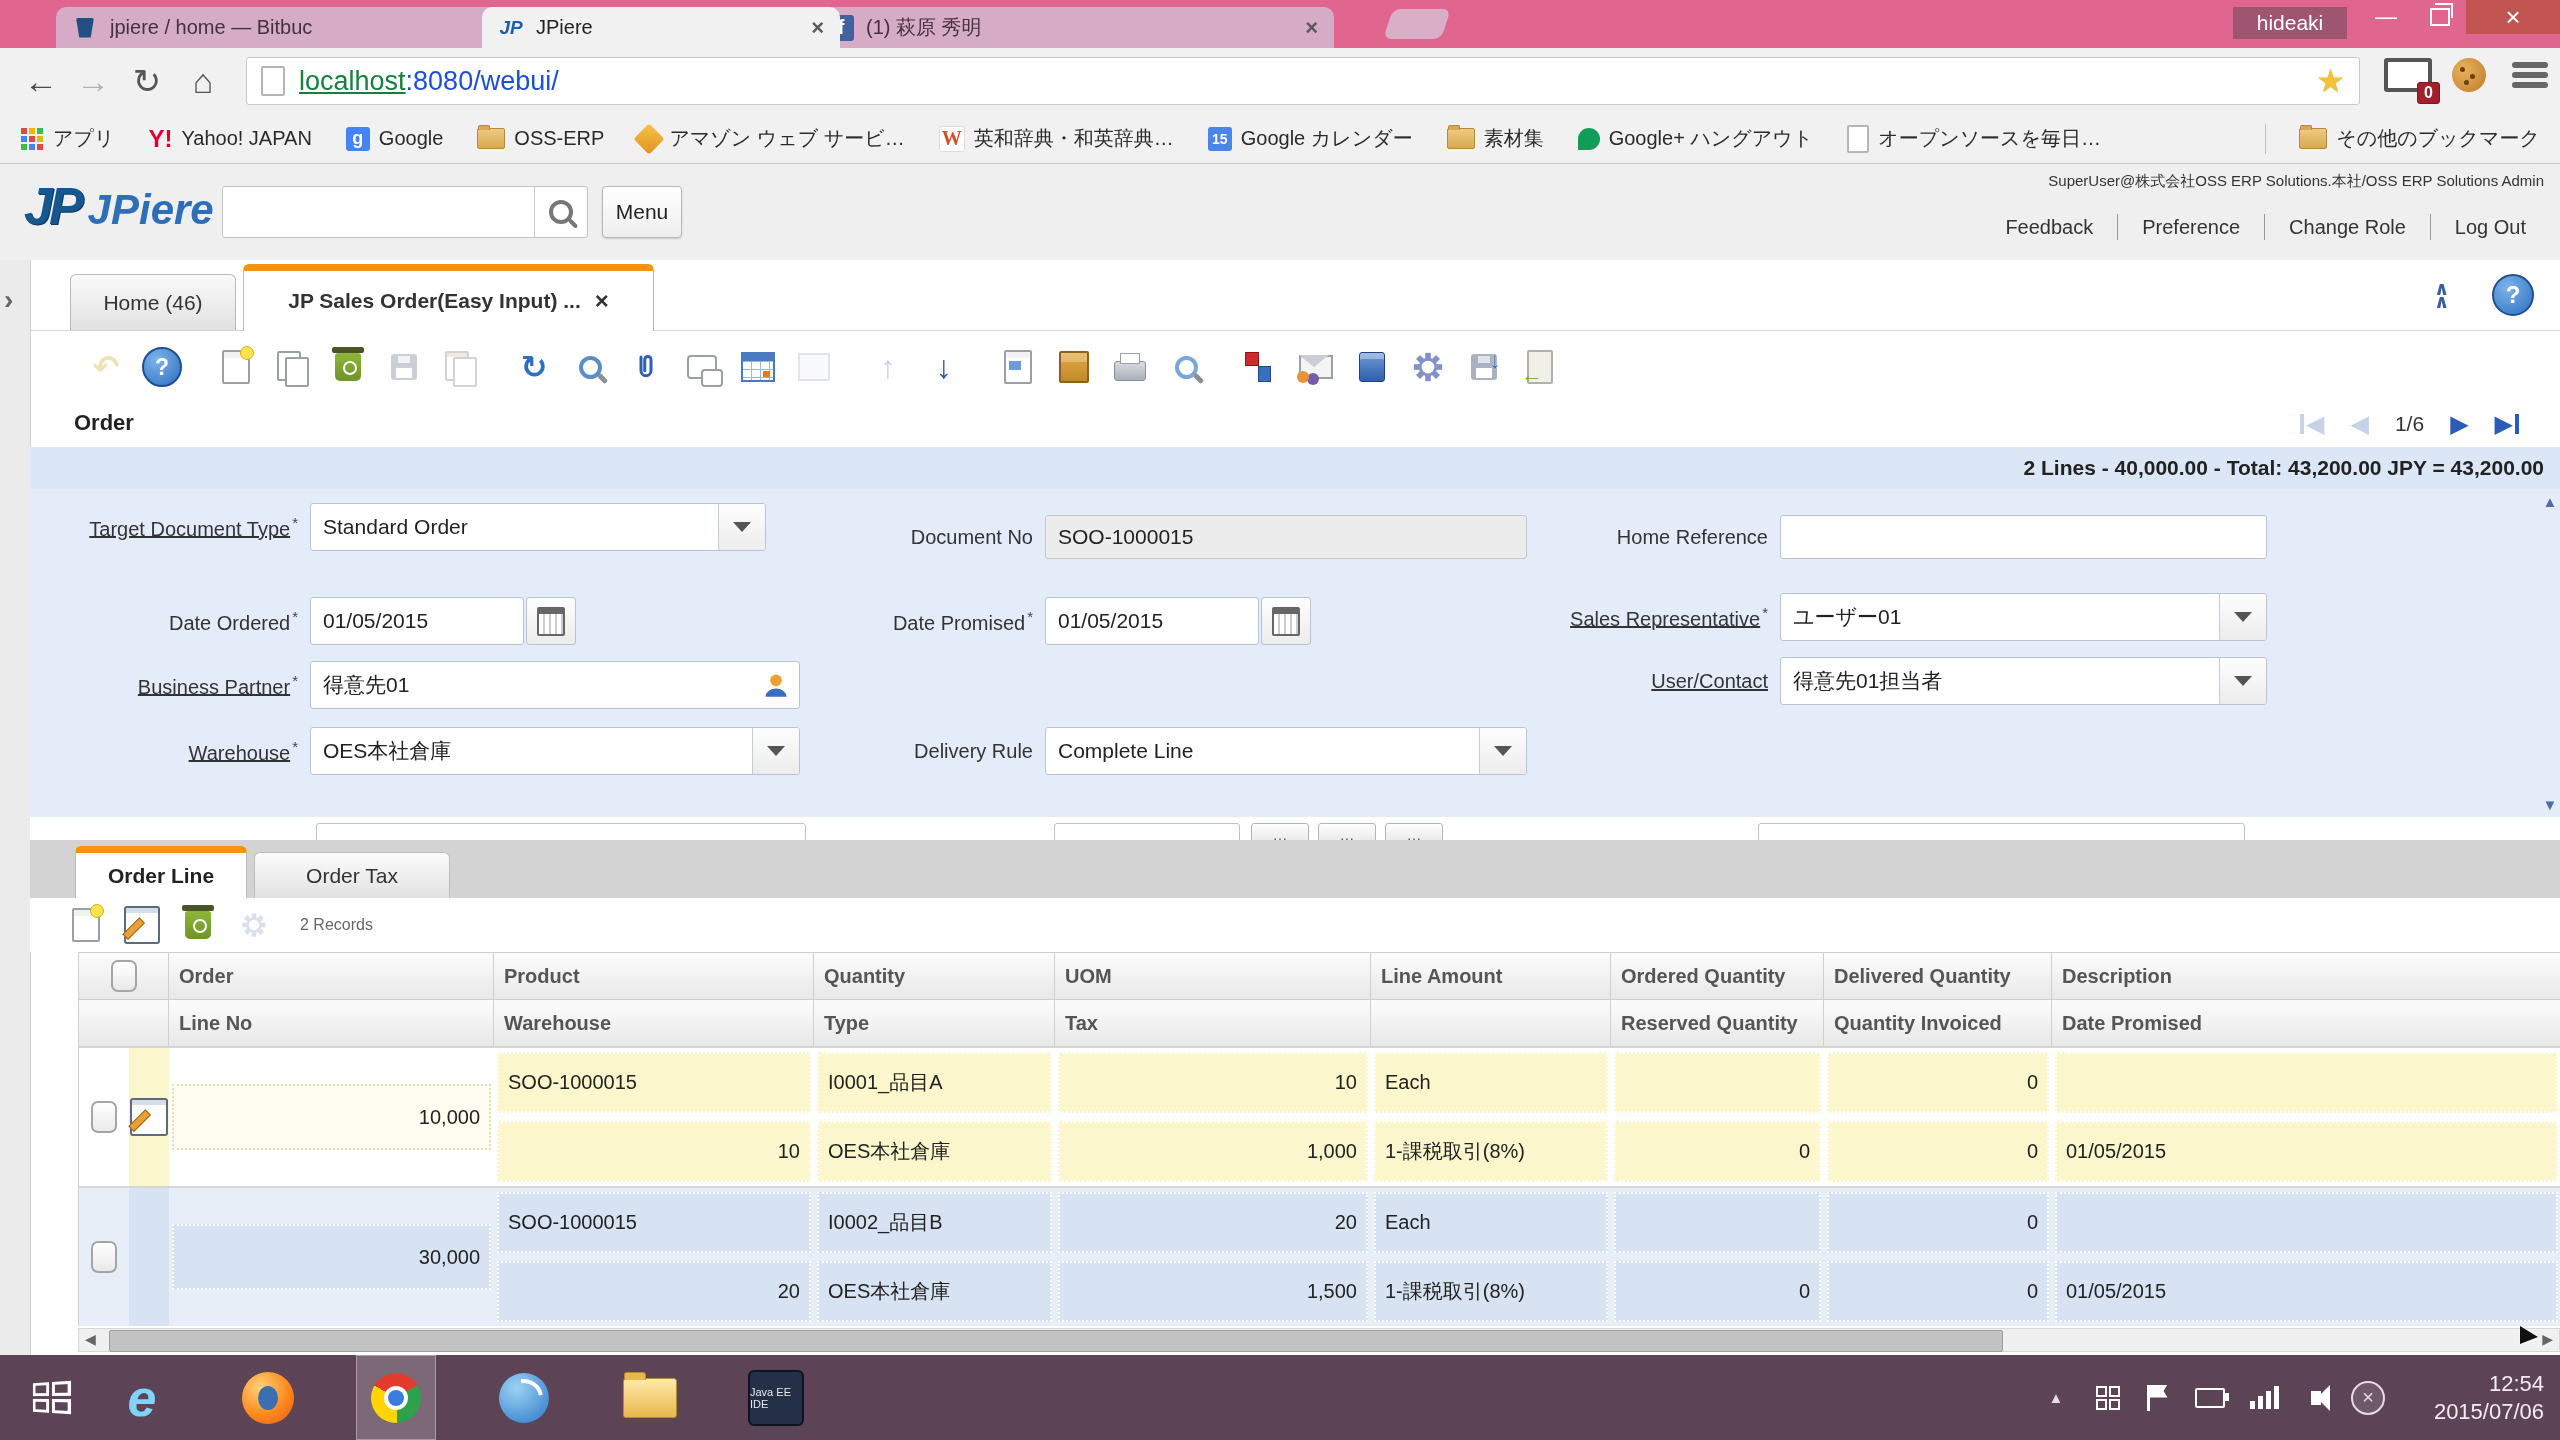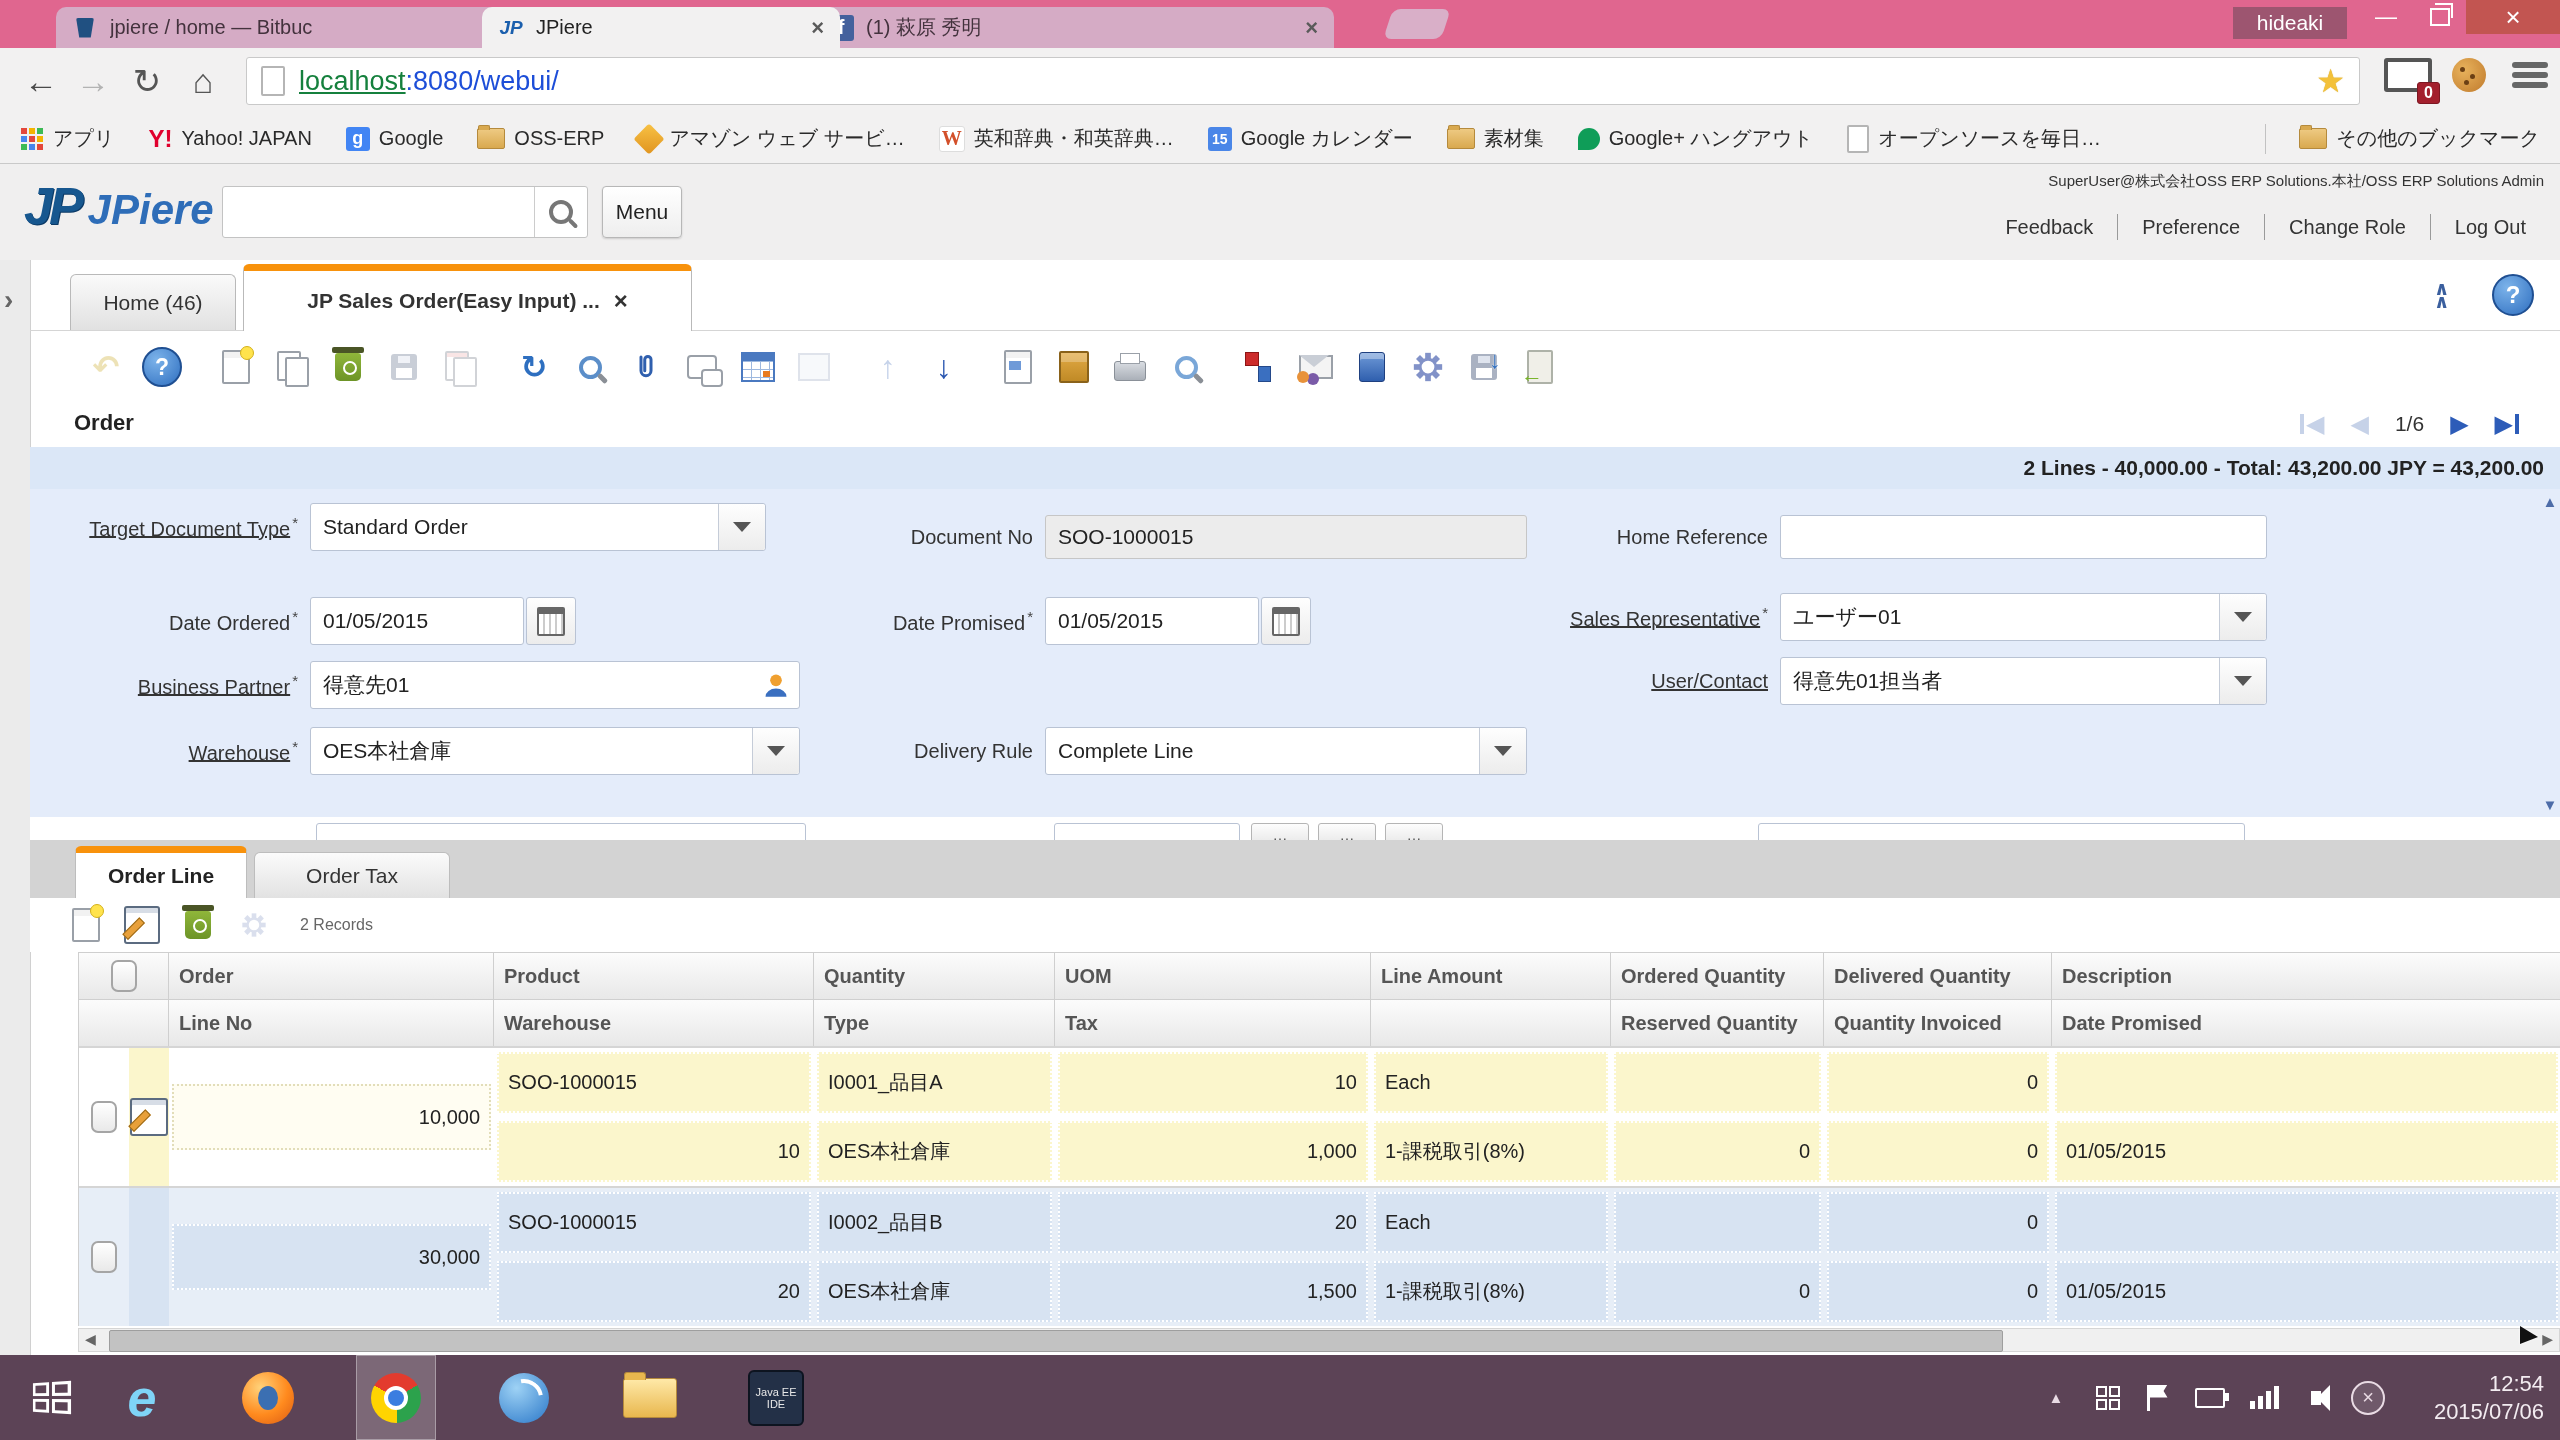--- a/index.html
+++ b/index.html
@@ -70,21 +70,21 @@
   #toplinks{position:absolute;right:10px;top:50px;display:flex;align-items:center;font-size:20px;color:#333;}
   #toplinks .lnkitem{padding:0 24px;cursor:pointer;}
   #toplinks .bar{width:1px;height:26px;background:#9a9a9a;}
   
   #workspace{position:absolute;left:0;top:260px;width:2560px;height:1095px;background:#fff;}
   #weststrip{position:absolute;left:0;top:0;width:30px;height:1095px;background:#ebebeb;border-right:1px solid #d0d0d0;}
   #weststrip .chv{position:absolute;top:24px;left:4px;font-size:28px;color:#666;font-weight:bold;cursor:pointer;}
   .wtab{position:absolute;border:1px solid #b9b9b9;border-bottom:none;border-radius:6px 6px 0 0;display:flex;align-items:center;
         justify-content:center;font-size:21px;color:#333;cursor:pointer;box-sizing:border-box;}
   #tab-home{left:70px;top:14px;width:166px;height:56px;background:linear-gradient(#fafafa,#e1e1e1);}
-  #tab-order{left:243px;top:4px;width:449px;height:67px;background:#fff;border-top:7px solid #f8920c;font-weight:bold;gap:14px;z-index:3;}
+  #tab-order{left:243px;top:4px;width:411px;height:67px;background:#fff;border-top:7px solid #f8920c;font-weight:bold;gap:14px;z-index:3;}
   #tabs-rule{position:absolute;left:30px;top:70px;width:2530px;height:1px;background:#d5d5d5;}
   #collapse-all{position:absolute;left:2434px;top:22px;display:flex;flex-direction:column;line-height:13px;color:#3a5f9e;font-size:19px;font-weight:bold;cursor:pointer;}
   #help-circ{position:absolute;left:2492px;top:14px;width:38px;height:38px;border-radius:50%;
      background:radial-gradient(circle at 35% 30%,#7cb3ea,#2f6fc0);border:2px solid #1f4f92;color:#fff;font-weight:bold;font-size:24px;
      display:flex;align-items:center;justify-content:center;cursor:pointer;}
   
   #maintoolbar{position:absolute;left:86px;top:76px;height:62px;display:flex;align-items:center;gap:34px;}
   .tgroup{display:flex;align-items:center;gap:16px;}
   .tbi{width:40px;height:40px;display:flex;align-items:center;justify-content:center;cursor:pointer;position:relative;}
   .glyph{font-size:32px;font-weight:bold;}
@@ -210,21 +210,21 @@
   .ffdisc{width:52px;height:52px;border-radius:50%;background:radial-gradient(circle at 35% 30%,#ffd27a,#ff8a1e 55%,#d95a14);position:relative;}
   .ffdisc:after{content:'';position:absolute;left:16px;top:14px;width:20px;height:24px;border-radius:50%;background:#3b6fb2;}
   .chromedisc{width:50px;height:50px;border-radius:50%;background:conic-gradient(from -60deg,#e33b2e 0 33%,#2ca24c 0 66%,#ffd400 0 100%);position:relative;}
   .chromedisc:before{content:'';position:absolute;left:13px;top:13px;width:24px;height:24px;border-radius:50%;background:#fff;}
   .chromedisc:after{content:'';position:absolute;left:17px;top:17px;width:16px;height:16px;border-radius:50%;background:#3a7de0;}
   .swirl{width:50px;height:50px;border-radius:50%;background:radial-gradient(circle at 35% 30%,#9ed2f5,#2a77c8);position:relative;}
   .swirl:after{content:'';position:absolute;inset:6px;border-radius:50%;border:4px solid transparent;border-top-color:#fff;transform:rotate(35deg);}
   .tkfolder{width:52px;height:38px;background:linear-gradient(#ffe9a8,#e8b74e);border:1px solid #b58a3c;border-radius:3px;position:relative;}
   .tkfolder:before{content:'';position:absolute;left:0;top:-7px;width:20px;height:7px;background:#e8b74e;border:1px solid #b58a3c;border-bottom:none;border-radius:3px 3px 0 0;}
   .jee{width:52px;height:52px;background:#233047;border:2px solid #0d1420;border-radius:6px;color:#e8e8e8;
-       font-size:11px;display:flex;align-items:center;justify-content:center;text-align:center;line-height:12px;}
+       font-size:11px;display:flex;align-items:center;justify-content:center;line-height:12px;}
   .trayic{position:absolute;top:0;height:85px;display:flex;align-items:center;justify-content:center;color:#fff;cursor:pointer;}
   .tray-grid{display:grid;grid-template-columns:11px 11px;grid-template-rows:11px 11px;gap:2px;}
   .tray-grid i{border:2px solid #fff;}
   .flagic{width:20px;height:26px;border-left:3px solid #fff;position:relative;}
   .flagic:before{content:'';position:absolute;left:0;top:0;width:18px;height:13px;background:#fff;clip-path:polygon(0 0,100% 0,78% 50%,100% 100%,0 100%);}
   .batic{width:26px;height:16px;border:2px solid #fff;border-radius:2px;position:relative;}
   .batic:after{content:'';position:absolute;right:-6px;top:3px;width:4px;height:8px;background:#fff;}
   .sig{display:flex;align-items:flex-end;gap:3px;}
   .sig i{width:5px;background:#fff;}
   .spk{width:10px;height:14px;background:#fff;position:relative;}

